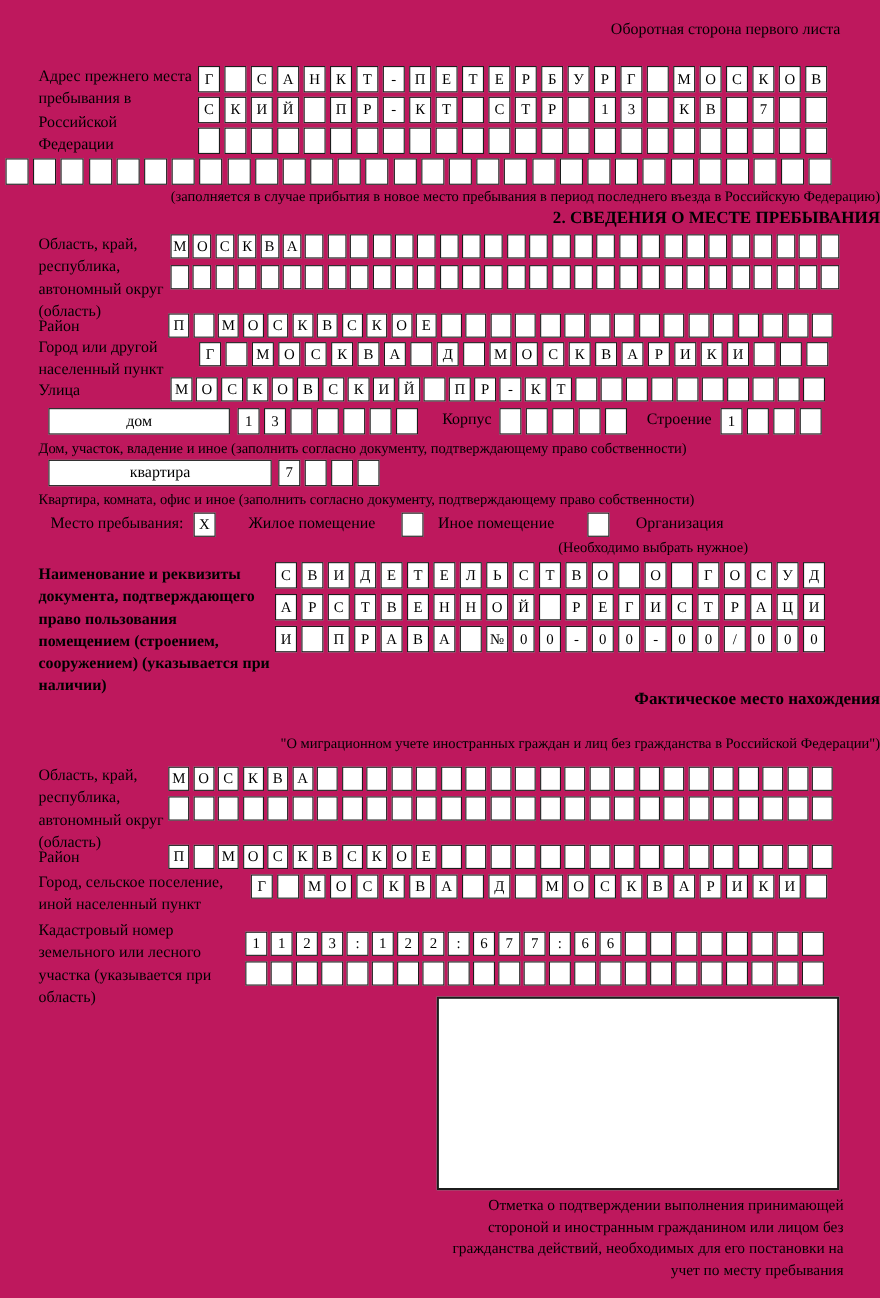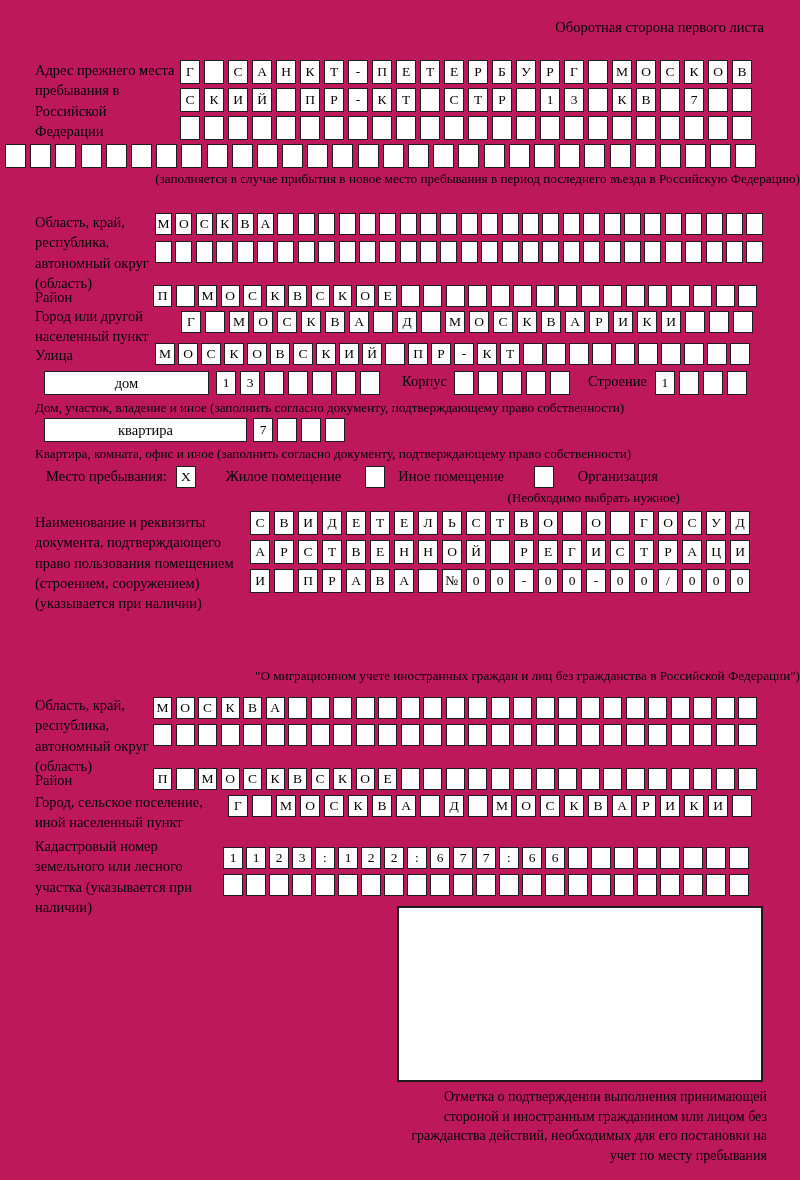--- a/index.html
+++ b/index.html
@@ -138,20 +138,21 @@
       <span class="cell"></span>
       <span class="cell"></span>
       <span class="cell"></span>
       <span class="cell"></span>
       <span class="cell"></span>
       <span class="cell"></span>
       <span class="cell"></span>
     </div>
   <div class="abs cap center" style="left:0;top:171px;width:800px;">(заполняется в случае прибытия в новое место пребывания в период последнего въезда в Российскую Федерацию)</div>
 
+  <div class="abs title center" style="left:0;top:190px;width:800px;">2. СВЕДЕНИЯ О МЕСТЕ ПРЕБЫВАНИЯ</div>
 
   <div class="abs lbl" style="left:35px;top:212px;width:118px;">Область, край, республика, автономный округ (область)</div>
   <div class="abs cellrow p20" style="left:155px;top:213px;">
       <span class="cell">М</span>
       <span class="cell">О</span>
       <span class="cell">С</span>
       <span class="cell">К</span>
       <span class="cell">В</span>
       <span class="cell">А</span>
       <span class="cell"></span>
@@ -345,21 +346,21 @@
     <div class="lbl" style="margin-left:35px;">Место пребывания:</div>
     <span class="cell" style="margin-left:9px;">X</span>
     <div class="lbl" style="margin-left:26px;">Жилое помещение</div>
     <span class="cell" style="margin-left:24px;"></span>
     <div class="lbl" style="margin-left:9px;">Иное помещение</div>
     <span class="cell" style="margin-left:30px;"></span>
     <div class="lbl" style="margin-left:20px;">Организация</div>
   </div>
   <div class="abs cap center" style="left:0;top:490px;width:680px;">(Необходимо выбрать нужное)</div>
 
-  <div class="abs lbl" style="left:35px;top:512px;width:212px;">Наименование и реквизиты документа, подтверждающего право пользования помещением (строением, сооружением) (указывается при наличии)</div>
+  <div class="abs lbl" style="left:35px;top:512px;width:212px;font-weight:bold;">Наименование и реквизиты документа, подтверждающего право пользования помещением (строением, сооружением) (указывается при наличии)</div>
   <div class="abs cellrow p24 h24" style="left:250px;top:511px;">
       <span class="cell">С</span>
       <span class="cell">В</span>
       <span class="cell">И</span>
       <span class="cell">Д</span>
       <span class="cell">Е</span>
       <span class="cell">Т</span>
       <span class="cell">Е</span>
       <span class="cell">Л</span>
       <span class="cell">Ь</span>
@@ -416,20 +417,21 @@
       <span class="cell">0</span>
       <span class="cell">-</span>
       <span class="cell">0</span>
       <span class="cell">0</span>
       <span class="cell">/</span>
       <span class="cell">0</span>
       <span class="cell">0</span>
       <span class="cell">0</span>
     </div>
 
+  <div class="abs title center" style="left:0;top:627px;width:800px;">Фактическое место нахождения</div>
   <div class="abs cap center" style="left:0;top:668px;width:800px;">"О миграционном учете иностранных граждан и лиц без гражданства в Российской Федерации")</div>
 
   <div class="abs lbl" style="left:35px;top:695px;width:148px;">Область, край, республика, автономный округ (область)</div>
   <div class="abs cellrow p225" style="left:153px;top:697px;">
       <span class="cell">М</span>
       <span class="cell">О</span>
       <span class="cell">С</span>
       <span class="cell">К</span>
       <span class="cell">В</span>
       <span class="cell">А</span>
@@ -535,21 +537,21 @@
       <span class="cell">К</span>
       <span class="cell">В</span>
       <span class="cell">А</span>
       <span class="cell">Р</span>
       <span class="cell">И</span>
       <span class="cell">К</span>
       <span class="cell">И</span>
       <span class="cell"></span>
     </div>
 
-  <div class="abs lbl" style="left:35px;top:836px;width:188px;">Кадастровый номер земельного или лесного участка (указывается при наличии)</div>
+  <div class="abs lbl" style="left:35px;top:836px;width:188px;">Кадастровый номер земельного или лесного участка (указывается при область)</div>
   <div class="abs cellrow p23s" style="left:223px;top:847px;">
       <span class="cell">1</span>
       <span class="cell">1</span>
       <span class="cell">2</span>
       <span class="cell">3</span>
       <span class="cell">:</span>
       <span class="cell">1</span>
       <span class="cell">2</span>
       <span class="cell">2</span>
       <span class="cell">:</span>

